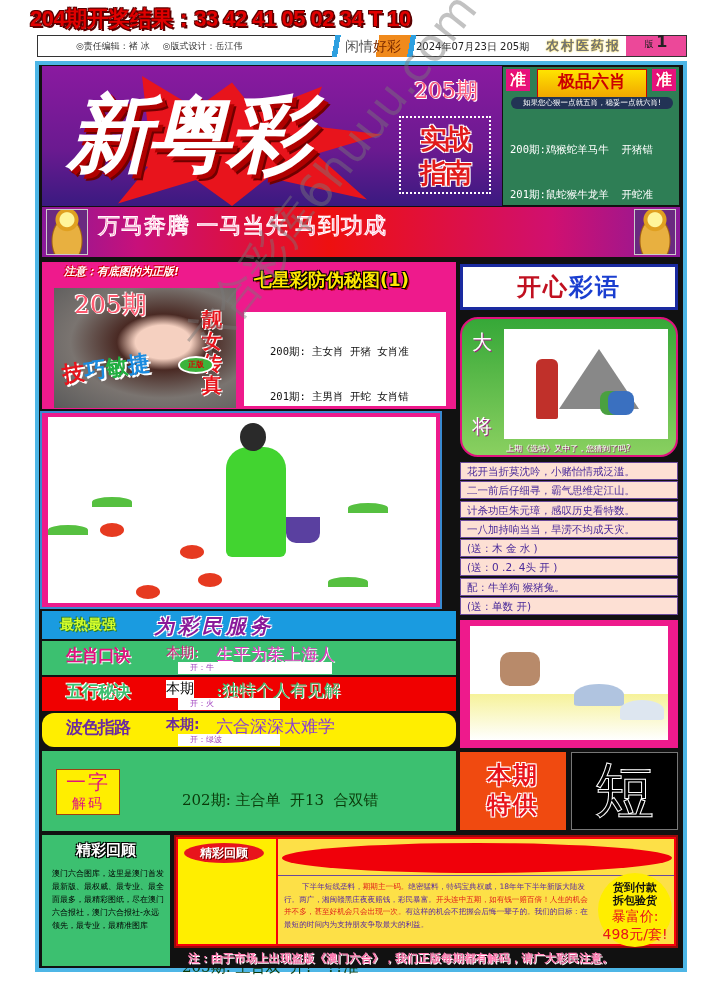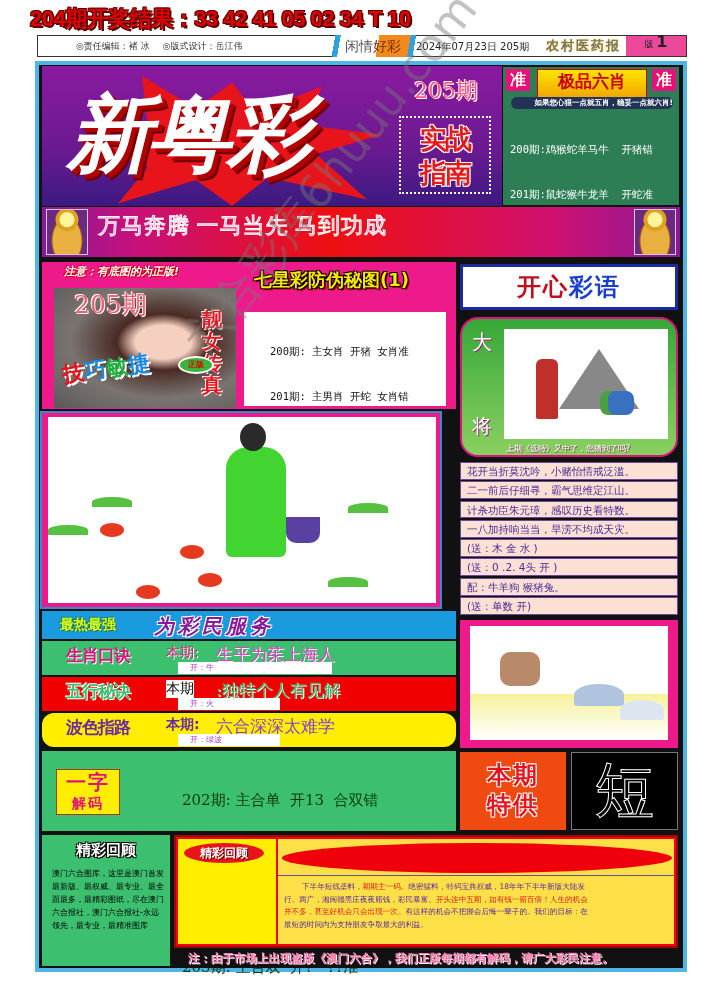--- a/index.html
+++ b/index.html
@@ -57,21 +57,21 @@
     position: absolute; left: 357px; top: 50px; width: 92px; height: 78px;
     border: 2px dotted #fff; font-weight: bold; font-size: 27px; line-height: 34px; color: #e21b1b; text-align: center; padding-top: 4px;
     text-shadow: 1px 1px 0 #fff, -1px -1px 0 #fff, 1px -1px 0 #fff, -1px 1px 0 #fff;
     letter-spacing: -2px;
   }
 
   
   .six { left: 502px; top: 66px; width: 178px; height: 140px; background: #2e7e55; border: 1px solid #111; }
   .six .zhun { position: absolute; top: 2px; width: 24px; height: 22px; background: #e6117e; color: #fff; font-weight: bold; font-size: 16px; text-align: center; line-height: 22px; text-shadow: 0 0 2px #f02; }
   .six .title { position: absolute; left: 34px; top: 2px; width: 110px; height: 32px; background: linear-gradient(#ffe400,#f0a000); border: 1px solid #c00; color: #c00; font-weight: bold; font-size: 17px; text-align: center; line-height: 22px; }
-  .six .sub { position: absolute; left: 8px; top: 30px; width: 162px; font-size: 7.5px; font-weight: bold; color: #fff; text-align: right; background: #235; border-radius: 6px; padding: 1px 0; }
+  .six .sub { position: absolute; left: 8px; top: 30px; width: 162px; font-size: 7.5px; font-weight: normal; color: #fff; text-align: center; background: #235; border-radius: 6px; padding: 1px 0; }
   .six .rows { position: absolute; left: 7px; top: 44px; font-family: "DejaVu Sans Mono", monospace; font-size: 10.5px; line-height: 15.3px; color: #fff; white-space: pre; }
 
   
   .slogan {
     left: 42px; top: 207px; width: 638px; height: 50px;
     background: linear-gradient(90deg, #8a1a9a 0%, #c8107a 15%, #ee1010 45%, #d01070 80%, #8a1a9a 100%);
   }
   .buddha { position: absolute; top: 2px; width: 42px; height: 46px; background: radial-gradient(circle at 50% 22%, #fff59a 0 7px, #e0a020 8px 11px, transparent 12px), radial-gradient(ellipse at 50% 70%, #e8b040 0 14px, #a06010 15px, transparent 16px), #6a2a80; border: 1px solid #ccc; }
   .slogan-text { position: absolute; left: 56px; top: 4px; font-family: Liberation Serif, serif; font-size: 22px; color: #ff7ab0; letter-spacing: 1px; white-space: nowrap;
     -webkit-text-stroke: 1px #fff; }
@@ -125,21 +125,21 @@
 
   .t1 { top: 641px; background: #3cc070; }
   .t1 .lbl { color: #e0137e; text-shadow: 1px 1px 0 #fff; } .t1 .cur { color: #e0137e; text-shadow: 1px 1px 0 #fff; } .t1 .txt { color: #e040c0; text-shadow: 1px 1px 0 #fff; }
   .t2 { top: 677px; background: #f00000; }
   .t2 .lbl { color: #3cc070; text-shadow: 1px 1px 0 #fff, -1px -1px 0 #fff; } .t2 .cur { color: #000; background: #fff; } .t2 .txt { color: #3cc070; text-shadow: 1px 1px 0 #fff; }
   .t3 { top: 713px; background: #ffee00; border-radius: 12px; }
   .t3 .lbl { color: #6a2aa0; } .t3 .cur { color: #6a2aa0; font-weight: bold; } .t3 .txt { color: #8a40d0; }
 
   
   .decode { left: 42px; top: 751px; width: 414px; height: 80px; background: #3cc070; }
-  .decode .badge { position: absolute; left: 14px; top: 18px; width: 64px; height: 46px; background: #ffee00; border: 1px solid #a04010; text-align: center; font-weight: bold; color: #e0137e; }
+  .decode .badge { position: absolute; left: 14px; top: 18px; width: 64px; height: 46px; background: #ffee00; border: 1px solid #a04010; text-align: center; font-weight: normal; color: #e0137e; }
   .decode .badge .a { font-size: 20px; line-height: 24px; letter-spacing: 2px; }
   .decode .badge .b { font-size: 14px; line-height: 18px; letter-spacing: 2px; }
   .decode .rows { position: absolute; left: 140px; top: 3px; font-family: "DejaVu Serif", serif; font-size: 15px; line-height: 18.5px; color: #0a3a0a; white-space: pre; }
 
   
   .horse-pic { left: 460px; top: 620px; width: 218px; height: 128px; background: #ee1a8c; }
   .horse-pic .canvas { position: absolute; left: 10px; top: 6px; width: 198px; height: 114px; background: #fff; overflow: hidden; }
   .horse { position: absolute; left: 30px; top: 26px; width: 40px; height: 34px; background: #b88a6a; border-radius: 10px; }
   .rock { position: absolute; background: #b0c4e0; border-radius: 50% 50% 10% 10%; }
   .ground { position: absolute; left: 0; top: 68px; width: 198px; height: 46px; background: linear-gradient(#f6f29a, #fff); }
@@ -336,17 +336,23 @@
   <div class="p">澳门六合图库，这里是澳门首发最新版、最权威、最专业、最全面最多，最精彩图纸，尽在澳门六合报社，澳门六合报社-永远领先，最专业，最精准图库</div>
 </div>
 <div class="abs review-right">
   <div class="yel">
     <div class="oval">精彩回顾</div>
   </div>
   <div class="pinkbox">
     <div class="ellipse"></div>
     <div class="rule"></div>
     <div class="para"><span>下半年短线垄料，</span><span class="red">期期主一码。</span><span>绝密猛料，特码宝典权威，18年年下半年新版大陆发行。两广，湘闽赣黑庄夜夜赔钱，彩民暴富。</span><span class="red">开头连中五期，如有钱一赔百倍！人生的机会并不多，甚至好机会只会出现一次。</span><span>有这样的机会不把握会后悔一辈子的。我们的目标：在最短的时间内为支持朋友争取最大的利益。</span></div>
+    <div class="cod">
+      <div class="a">货到付款</div>
+      <div class="a" style="margin-top:0">拆包验货</div>
+      <div class="b">暴富价:</div>
+      <div class="b">498元/套!</div>
+    </div>
   </div>
 </div>
 <div class="abs footer-note">注：由于市场上出现盗版《澳门六合》，我们正版每期都有解码，请广大彩民注意。</div>
 
 <div class="abs watermark">六合彩库6huuu.com</div>
 
 </body></html>

